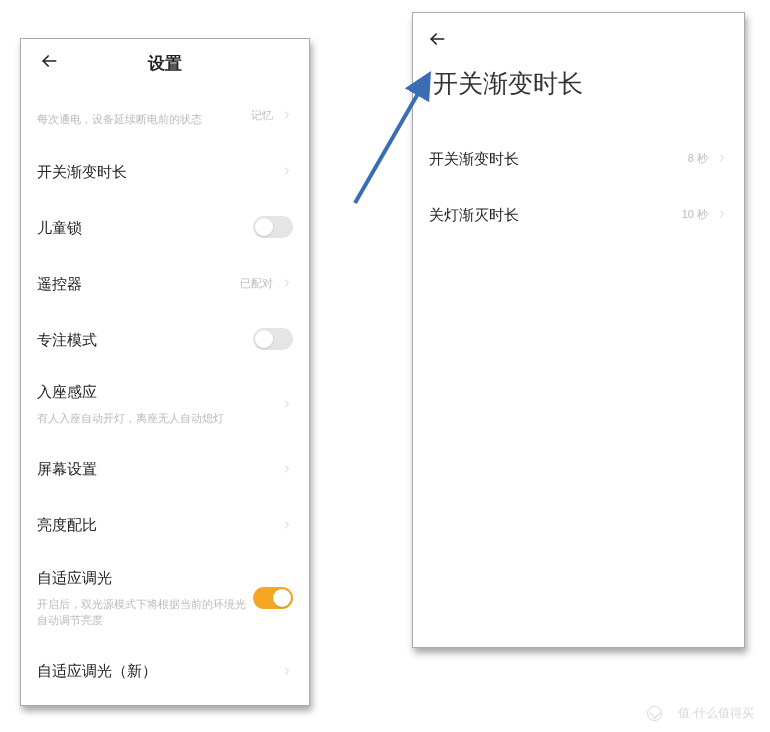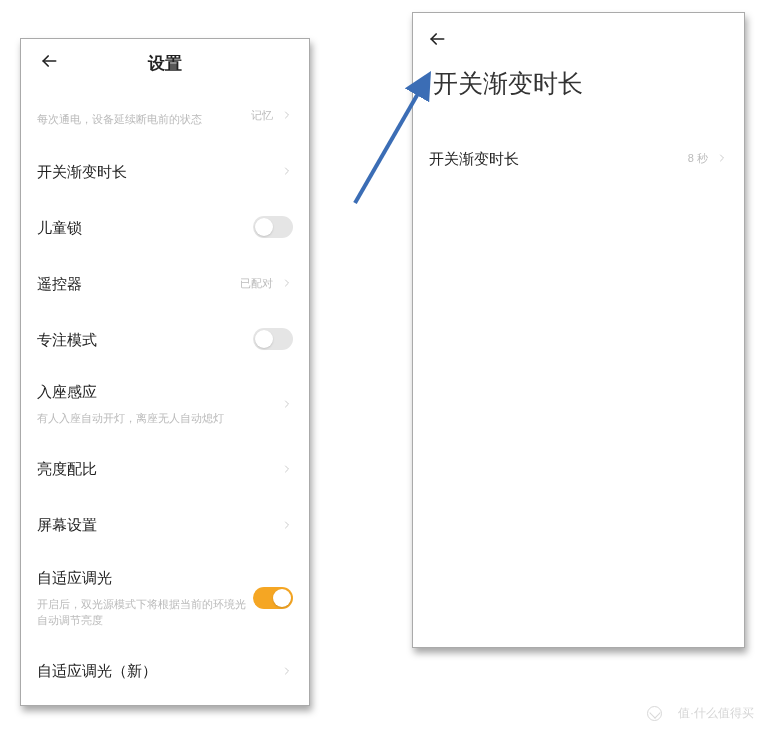--- a/index.html
+++ b/index.html
@@ -220,29 +220,29 @@
         <div class="row-main">
           <div class="row-title">入座感应</div>
           <div class="row-sub">有人入座自动开灯，离座无人自动熄灯</div>
         </div>
         <svg width="12" height="12" viewBox="0 0 24 24" class="chevron">
           <polyline points="9 18 15 12 9 6" fill="none" stroke="#ccc" stroke-width="2" stroke-linecap="round" stroke-linejoin="round"></polyline>
         </svg>
       </div>
       <div class="row">
         <div class="row-main">
+          <div class="row-title">屏幕设置</div>
+        </div>
+        <svg width="12" height="12" viewBox="0 0 24 24" class="chevron">
+          <polyline points="9 18 15 12 9 6" fill="none" stroke="#ccc" stroke-width="2" stroke-linecap="round" stroke-linejoin="round"></polyline>
+        </svg>
+      </div>
+      <div class="row">
+        <div class="row-main">
           <div class="row-title">亮度配比</div>
-        </div>
-        <svg width="12" height="12" viewBox="0 0 24 24" class="chevron">
-          <polyline points="9 18 15 12 9 6" fill="none" stroke="#ccc" stroke-width="2" stroke-linecap="round" stroke-linejoin="round"></polyline>
-        </svg>
-      </div>
-      <div class="row">
-        <div class="row-main">
-          <div class="row-title">屏幕设置</div>
         </div>
         <svg width="12" height="12" viewBox="0 0 24 24" class="chevron">
           <polyline points="9 18 15 12 9 6" fill="none" stroke="#ccc" stroke-width="2" stroke-linecap="round" stroke-linejoin="round"></polyline>
         </svg>
       </div>
       <div class="row">
         <div class="row-main">
           <div class="row-title">自适应调光</div>
           <div class="row-sub">开启后，双光源模式下将根据当前的环境光自动调节亮度</div>
         </div>
@@ -272,20 +272,29 @@
   <div class="list" id="right-list">
       <div class="row">
         <div class="row-main">
           <div class="row-title">开关渐变时长</div>
         </div>
         <div class="row-value">8 秒</div>
         <svg width="12" height="12" viewBox="0 0 24 24" class="chevron">
           <polyline points="9 18 15 12 9 6" fill="none" stroke="#ccc" stroke-width="2" stroke-linecap="round" stroke-linejoin="round"></polyline>
         </svg>
       </div>
+      <div class="row">
+        <div class="row-main">
+          <div class="row-title">关灯渐灭时长</div>
+        </div>
+        <div class="row-value">10 秒</div>
+        <svg width="12" height="12" viewBox="0 0 24 24" class="chevron">
+          <polyline points="9 18 15 12 9 6" fill="none" stroke="#ccc" stroke-width="2" stroke-linecap="round" stroke-linejoin="round"></polyline>
+        </svg>
+      </div>
     </div>
 </div>
 
 <svg class="arrow-connector" width="100" height="160">
   <defs>
     <marker id="arrowhead" markerWidth="7" markerHeight="7" refX="5" refY="3.5" orient="auto">
       <polygon points="0 0, 7 3.5, 0 7" fill="#3b6db5"></polygon>
     </marker>
   </defs>
   <line x1="8" y1="145" x2="80" y2="20" stroke="#3b6db5" stroke-width="4" marker-end="url(#arrowhead)"></line>

